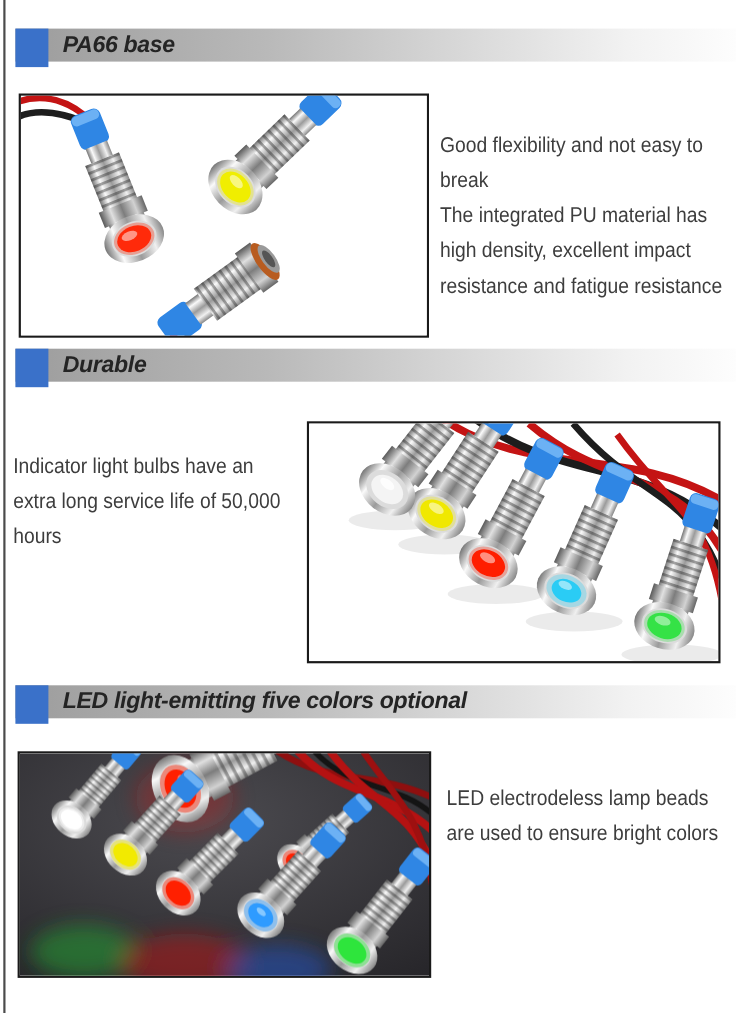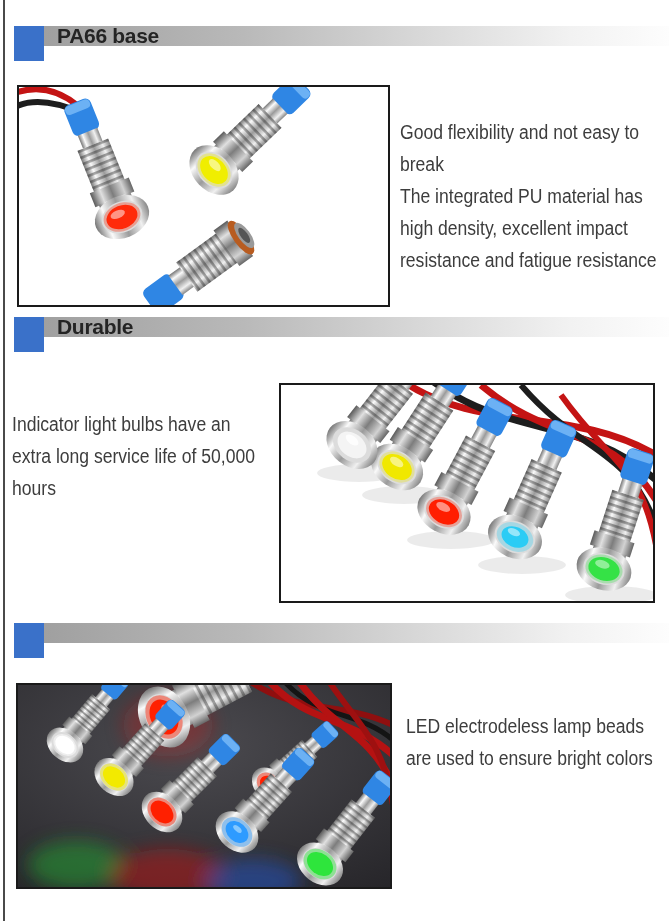--- a/index.html
+++ b/index.html
@@ -2,22 +2,22 @@
 <html><head>
 <meta charset="utf-8">
 <style>
   html,body{margin:0;padding:0;}
   body{
     width:669px;height:921px;position:relative;background:#ffffff;
     font-family:"Liberation Sans",sans-serif;overflow:hidden;
   }
   .page-edge{position:absolute;left:3px;top:0;width:1.5px;height:921px;background:#4a4a4a;}
   
-  .hdr{position:absolute;left:14px;right:0;height:20px;
-       background:linear-gradient(to right,#9c9c9c 0%,#b9b9b9 35%,#d8d8d8 62%,#f2f2f2 85%,#fdfdfd 100%);}
+  .hdr{position:absolute;left:14px;right:0;height:30px;
+       background:linear-gradient(to right,#9c9c9c 0%,#b9b9b9 35%,#d8d8d8 62%,#f2f2f2 85%,#fdfdfd 100%);font-style:italic;}
   .hdr .sq{position:absolute;left:0;top:0;width:30px;height:35px;}
   .hdr .ttl{position:absolute;left:43px;top:50%;transform:translateY(-50%);
        font-size:21px;font-weight:bold;color:#242424;letter-spacing:-0.3px;white-space:nowrap;}
   
   .desc{position:absolute;color:#3d3d3d;font-size:19.5px;line-height:32px;
         transform:scaleX(0.9);transform-origin:left top;}
   .desc div{white-space:nowrap;}
   
   .imgframe{position:absolute;border:2px solid #1a1a1a;background:#fff;line-height:0;}
   svg{display:block;}
@@ -190,20 +190,21 @@
       <g transform="translate(71,60) rotate(38)">
         <ellipse rx="16" ry="11.5" fill="#f4f4f4"></ellipse>
         <ellipse cx="-3" cy="-4" rx="7.5" ry="4" fill="#fff" opacity="0.8"></ellipse>
       </g>
     </g>
   </svg>
 </div>
 
 <div class="hdr" style="top:623px">
   <div class="sq" style="background:#3a71c9"></div>
+  <div class="ttl">LED light-emitting five colors optional</div>
 </div>
 
 <div class="imgframe" style="left:16px;top:683px">
   <svg width="372" height="202" viewBox="0 0 372 202">
     <defs>
       <radialGradient id="g3bg" cx="0.45" cy="0.3" r="0.9">
         <stop offset="0" stop-color="#4c4b50"></stop>
           <stop offset="1" stop-color="#262529"></stop>
       </radialGradient>
     </defs>

